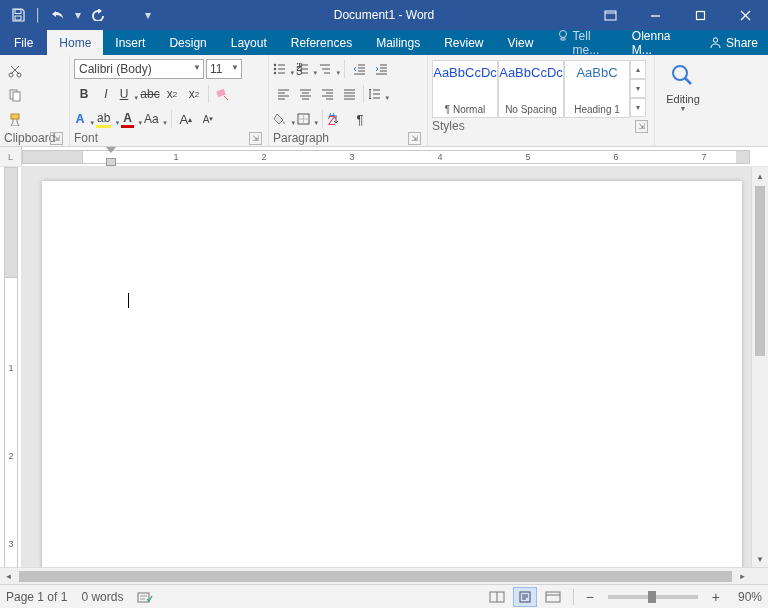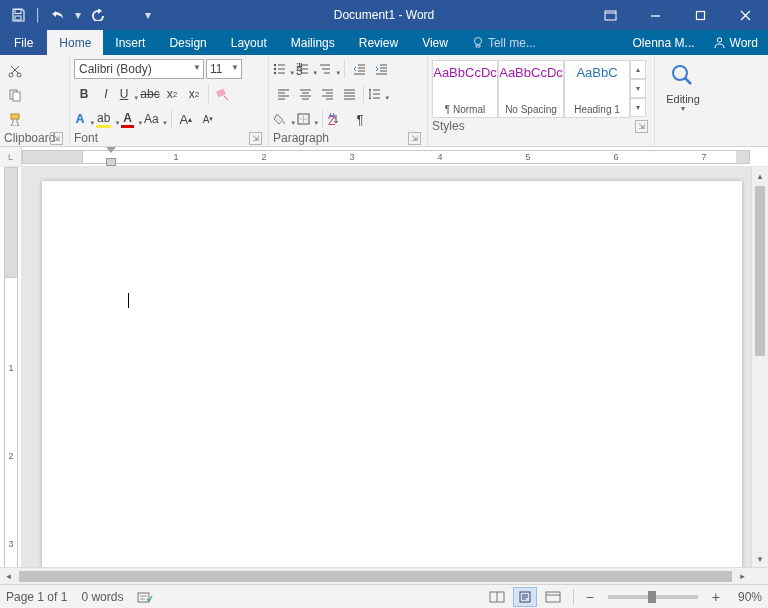--- a/index.html
+++ b/index.html
@@ -41,21 +41,21 @@
 .combo-caret{position:absolute;right:2px;top:3px;font-size:8px;color:#666}
 .tbtn{min-width:20px;height:20px;display:flex;align-items:center;justify-content:center;color:#444;position:relative}
 .tbtn.split{padding-right:8px}
 .tbtn .caret{position:absolute;right:0;bottom:2px;font-size:7px;color:#666}
 .sep{width:1px;height:18px;background:#d8d8d8;margin:0 2px}
 
 .para-body{display:flex;flex-direction:column;gap:3px;width:150px}
 
 .styles-body{display:flex;align-items:flex-start;gap:0;width:218px;padding-top:2px}
 .style-item{width:66px;height:58px;border:1px solid #d8d8d8;background:#fff;display:flex;flex-direction:column;align-items:center;justify-content:space-between;padding:4px 2px 2px}
-.style-prev{font-size:13px;color:#a21caf}
+.style-prev{font-size:13px;color:#1d4ed8}
 .style-prev.heading{color:#2e74b5}
 .style-name{font-size:10px;color:#555;white-space:nowrap}
 .style-scroll{width:16px;display:flex;flex-direction:column}
 .style-scroll div{width:16px;height:19px;border:1px solid #d8d8d8;background:#fff;display:flex;align-items:center;justify-content:center;font-size:8px;color:#666}
 
 .editing-body{width:48px;display:flex;flex-direction:column;align-items:center;padding-top:4px}
 .find-icon{width:28px;height:28px}
 
 .ruler-wrap{height:20px;background:#fff;display:flex;border-bottom:1px solid #e5e5e5}
 .ruler-corner{width:22px;background:#f3f3f3;border-right:1px solid #d4d4d4;display:flex;align-items:center;justify-content:center;font-size:9px;color:#888}
@@ -143,39 +143,40 @@
     </div>
   </div>
 </div>
 
 <div class="menubar">
   <div class="file-tab">File</div>
   <div class="mtab active">Home</div>
   <div class="mtab">Insert</div>
   <div class="mtab">Design</div>
   <div class="mtab">Layout</div>
+  <div class="mtab">References</div>
   <div class="mtab">Mailings</div>
   <div class="mtab">Review</div>
   <div class="mtab">View</div>
   <div class="helparea">
     <div class="tellme">
       <svg width="12" height="14">
           <circle cx="6" cy="5" r="3.5" fill="none" stroke="#c9d6ea"></circle>
           <path d="M4 9h4v2H4z" stroke="#c9d6ea" fill="none"></path>
         </svg>
       <span>Tell me...</span>
     </div>
   </div>
   <div class="user">Olenna M...</div>
   <div class="sharebtn">
     <svg width="13" height="13">
         <circle cx="6.5" cy="4" r="2.2" fill="none" stroke="#fff"></circle>
         <path d="M2 12c0-3 2-4 4.5-4s4.5 1 4.5 4" fill="none" stroke="#fff"></path>
       </svg>
-    <span>Word</span>
+    <span>Share</span>
   </div>
 </div>
 
 <div class="ribbon">
 
   <div class="group" style="width:70px">
     <div class="clipboard-body">
       <div class="mini-col">
         <div class="mini-btn">
             <svg width="14" height="14">

